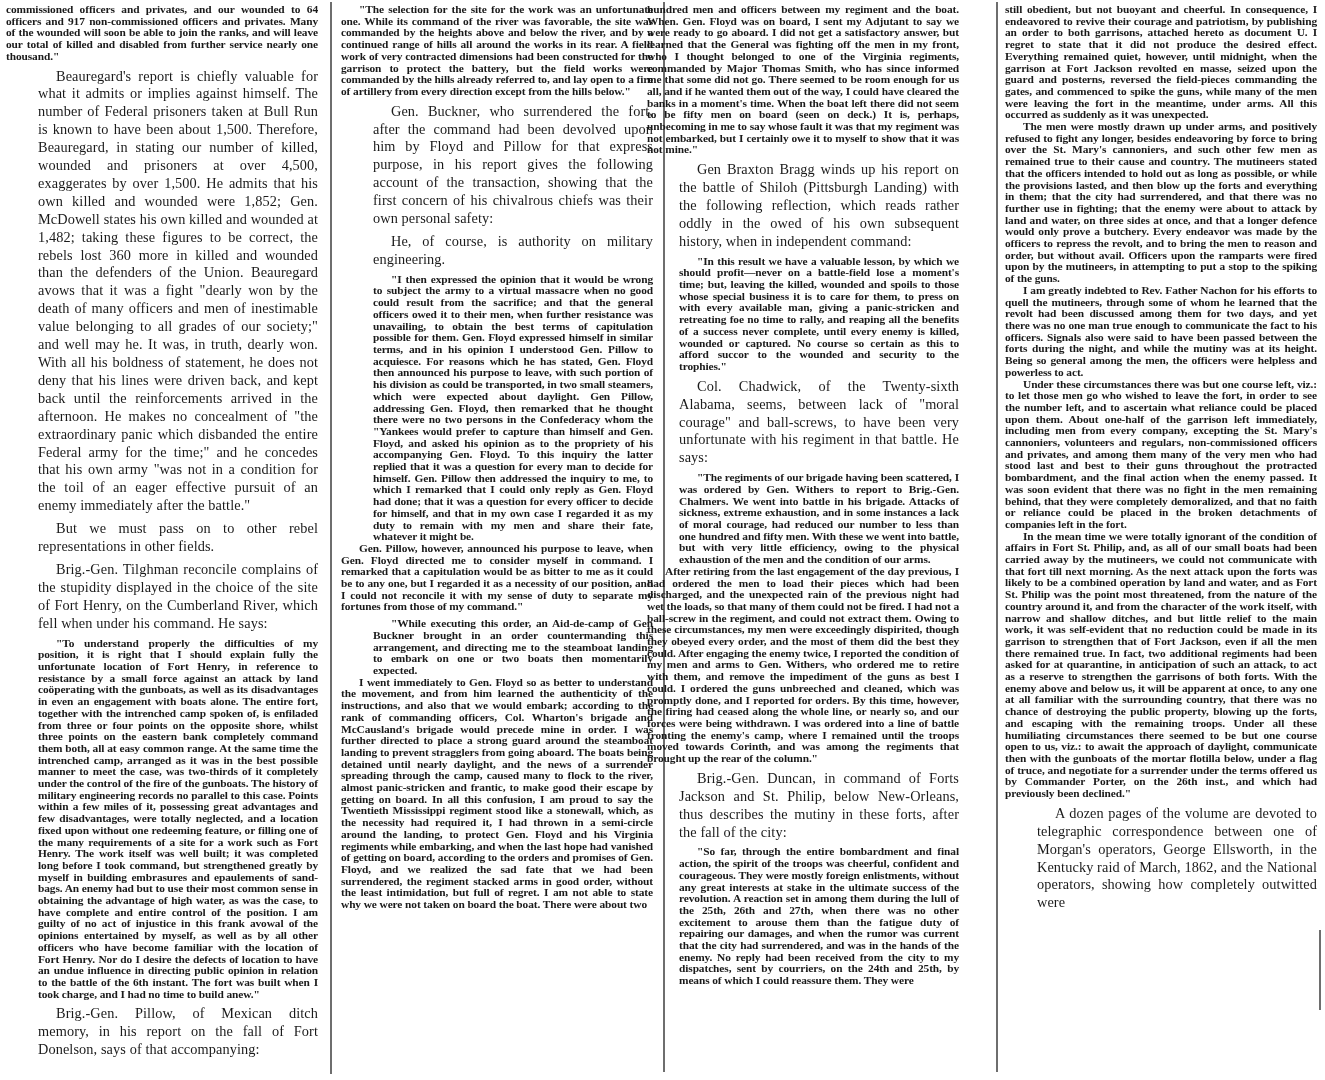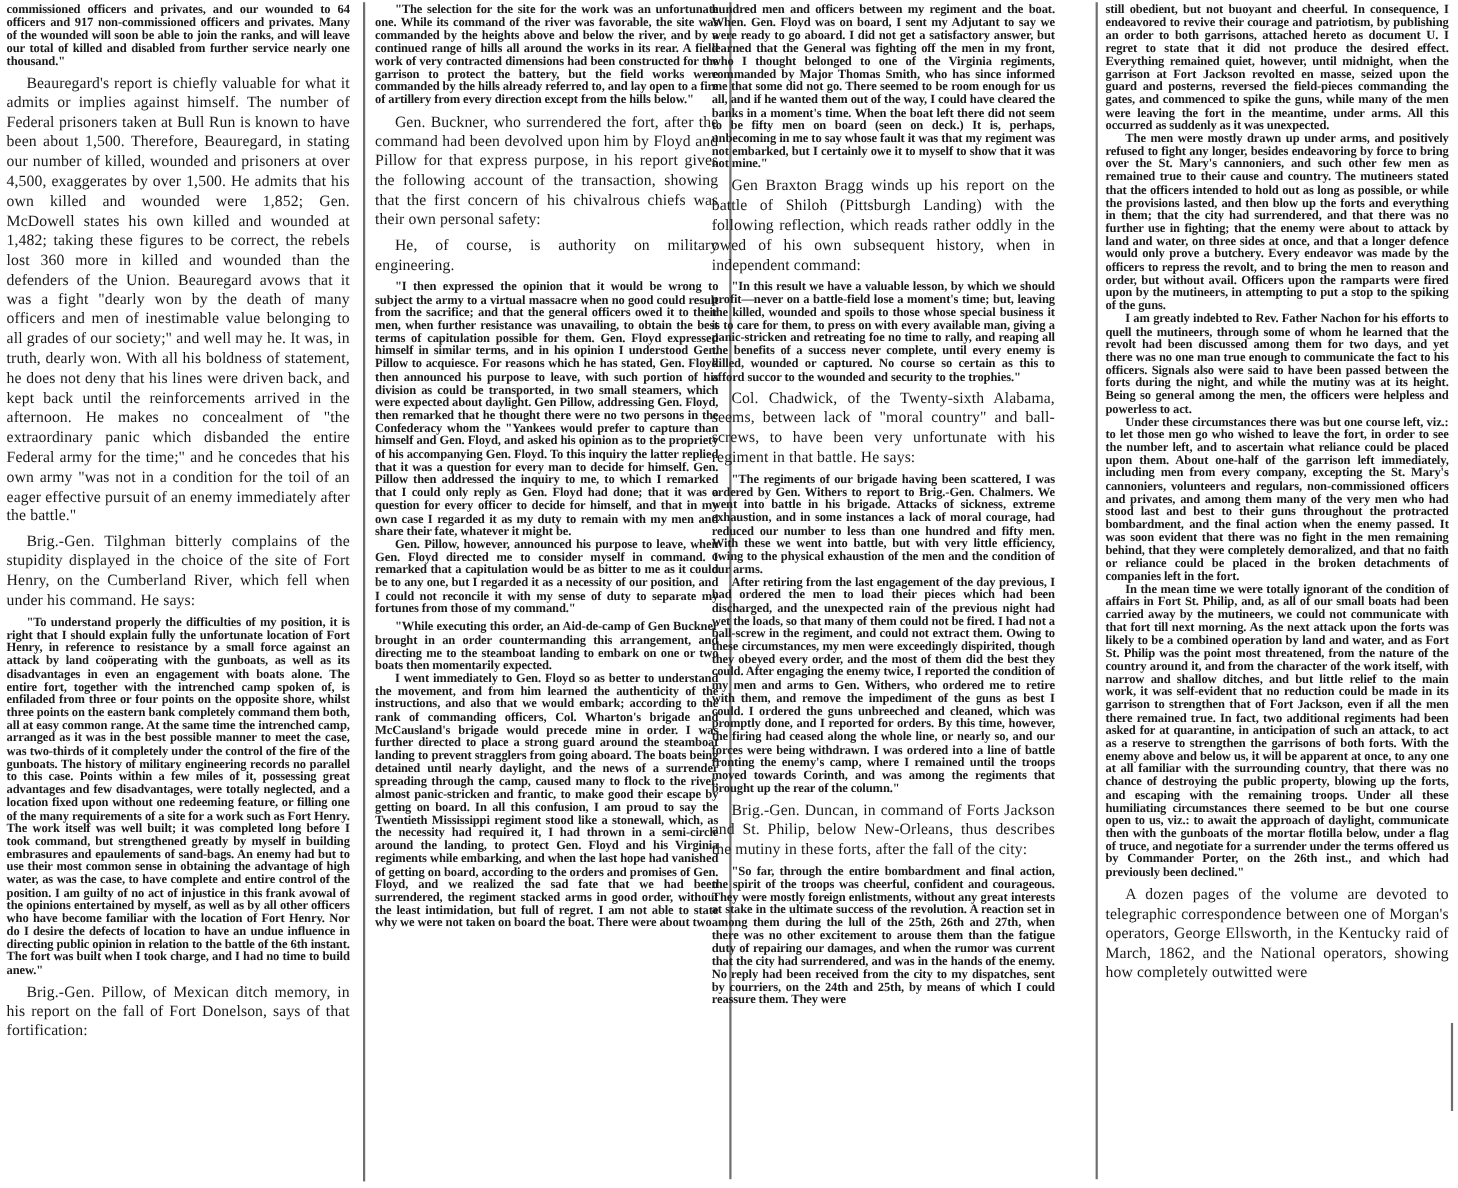--- a/index.html
+++ b/index.html
@@ -12,54 +12,55 @@
   .col4 { left: 1005px; width: 312px; font-family: Liberation Serif, serif; }
   .rule { position: absolute; top: 2px; width: 2px; background: #6e6e6e; }
   .rule.r1 { left: 330px; height: 1072px; }
   .rule.r2 { left: 663px; height: 1070px; }
   .rule.r3 { left: 996px; height: 1070px; }
   .rule.r4 { left: 1319px; top: 930px; height: 80px; }
   p { margin: 0; }
   .q { font-size: 11.4px; line-height: 11.7px; font-weight: bold; letter-spacing: -0.1px; }
   .b { font-size: 14.3px; line-height: 17.9px; letter-spacing: 0.1px; }
   .ind { text-indent: 18px; }
-  .gap { margin-top: 5px; }
+  .gap { margin-top: 5px; margin-left: 32px; }
 </style>
 </head>
 <body>
 
 <div class="page">
   <div class="rule r1"></div>
   <div class="rule r2"></div>
   <div class="rule r3"></div>
   <div class="rule r4"></div>
 
   <div class="col col1">
     <p class="q">commissioned officers and privates, and our wounded to 64 officers and 917 non-commissioned officers and privates. Many of the wounded will soon be able to join the ranks, and will leave our total of killed and disabled from further service nearly one thousand."</p>
     <p class="b ind gap">Beauregard's report is chiefly valuable for what it admits or implies against himself. The number of Federal prisoners taken at Bull Run is known to have been about 1,500. Therefore, Beauregard, in stating our number of killed, wounded and prisoners at over 4,500, exaggerates by over 1,500. He admits that his own killed and wounded were 1,852; Gen. McDowell states his own killed and wounded at 1,482; taking these figures to be correct, the rebels lost 360 more in killed and wounded than the defenders of the Union. Beauregard avows that it was a fight "dearly won by the death of many officers and men of inestimable value belonging to all grades of our society;" and well may he. It was, in truth, dearly won. With all his boldness of statement, he does not deny that his lines were driven back, and kept back until the reinforcements arrived in the afternoon. He makes no concealment of "the extraordinary panic which disbanded the entire Federal army for the time;" and he concedes that his own army "was not in a condition for the toil of an eager effective pursuit of an enemy immediately after the battle."</p>
-    <p class="b ind gap">Brig.-Gen. Tilghman bitterly complains of the stupidity displayed in the choice of the site of Fort Henry, on the Cumberland River, which fell when under his command. He says:</p>
+    <p class="b ind gap">But we must pass on to other rebel representations in other fields.</p>
+    <p class="b ind gap">Brig.-Gen. Tilghman reconcile complains of the stupidity displayed in the choice of the site of Fort Henry, on the Cumberland River, which fell when under his command. He says:</p>
     <p class="q ind gap">"To understand properly the difficulties of my position, it is right that I should explain fully the unfortunate location of Fort Henry, in reference to resistance by a small force against an attack by land coöperating with the gunboats, as well as its disadvantages in even an engagement with boats alone. The entire fort, together with the intrenched camp spoken of, is enfiladed from three or four points on the opposite shore, whilst three points on the eastern bank completely command them both, all at easy common range. At the same time the intrenched camp, arranged as it was in the best possible manner to meet the case, was two-thirds of it completely under the control of the fire of the gunboats. The history of military engineering records no parallel to this case. Points within a few miles of it, possessing great advantages and few disadvantages, were totally neglected, and a location fixed upon without one redeeming feature, or filling one of the many requirements of a site for a work such as Fort Henry. The work itself was well built; it was completed long before I took command, but strengthened greatly by myself in building embrasures and epaulements of sand-bags. An enemy had but to use their most common sense in obtaining the advantage of high water, as was the case, to have complete and entire control of the position. I am guilty of no act of injustice in this frank avowal of the opinions entertained by myself, as well as by all other officers who have become familiar with the location of Fort Henry. Nor do I desire the defects of location to have an undue influence in directing public opinion in relation to the battle of the 6th instant. The fort was built when I took charge, and I had no time to build anew."</p>
-    <p class="b ind gap">Brig.-Gen. Pillow, of Mexican ditch memory, in his report on the fall of Fort Donelson, says of that fortification:</p>
+    <p class="b ind gap">Brig.-Gen. Pillow, of Mexican ditch memory, in his report on the fall of Fort Donelson, says of that accompanying:</p>
   </div>
 
   <div class="col col2">
     <p class="q ind">"The selection for the site for the work was an unfortunate one. While its command of the river was favorable, the site was commanded by the heights above and below the river, and by a continued range of hills all around the works in its rear. A field work of very contracted dimensions had been constructed for the garrison to protect the battery, but the field works were commanded by the hills already referred to, and lay open to a fire of artillery from every direction except from the hills below."</p>
     <p class="b ind gap">Gen. Buckner, who surrendered the fort, after the command had been devolved upon him by Floyd and Pillow for that express purpose, in his report gives the following account of the transaction, showing that the first concern of his chivalrous chiefs was their own personal safety:</p>
     <p class="b ind gap">He, of course, is authority on military engineering.</p>
     <p class="q ind gap">"I then expressed the opinion that it would be wrong to subject the army to a virtual massacre when no good could result from the sacrifice; and that the general officers owed it to their men, when further resistance was unavailing, to obtain the best terms of capitulation possible for them. Gen. Floyd expressed himself in similar terms, and in his opinion I understood Gen. Pillow to acquiesce. For reasons which he has stated, Gen. Floyd then announced his purpose to leave, with such portion of his division as could be transported, in two small steamers, which were expected about daylight. Gen Pillow, addressing Gen. Floyd, then remarked that he thought there were no two persons in the Confederacy whom the "Yankees would prefer to capture than himself and Gen. Floyd, and asked his opinion as to the propriety of his accompanying Gen. Floyd. To this inquiry the latter replied that it was a question for every man to decide for himself. Gen. Pillow then addressed the inquiry to me, to which I remarked that I could only reply as Gen. Floyd had done; that it was a question for every officer to decide for himself, and that in my own case I regarded it as my duty to remain with my men and share their fate, whatever it might be.</p>
     <p class="q ind">Gen. Pillow, however, announced his purpose to leave, when Gen. Floyd directed me to consider myself in command. I remarked that a capitulation would be as bitter to me as it could be to any one, but I regarded it as a necessity of our position, and I could not reconcile it with my sense of duty to separate my fortunes from those of my command."</p>
     <p class="q ind gap">"While executing this order, an Aid-de-camp of Gen Buckner brought in an order countermanding this arrangement, and directing me to the steamboat landing to embark on one or two boats then momentarily expected.</p>
     <p class="q ind">I went immediately to Gen. Floyd so as better to understand the movement, and from him learned the authenticity of the instructions, and also that we would embark; according to the rank of commanding officers, Col. Wharton's brigade and McCausland's brigade would precede mine in order. I was further directed to place a strong guard around the steamboat landing to prevent stragglers from going aboard. The boats being detained until nearly daylight, and the news of a surrender spreading through the camp, caused many to flock to the river, almost panic-stricken and frantic, to make good their escape by getting on board. In all this confusion, I am proud to say the Twentieth Mississippi regiment stood like a stonewall, which, as the necessity had required it, I had thrown in a semi-circle around the landing, to protect Gen. Floyd and his Virginia regiments while embarking, and when the last hope had vanished of getting on board, according to the orders and promises of Gen. Floyd, and we realized the sad fate that we had been surrendered, the regiment stacked arms in good order, without the least intimidation, but full of regret. I am not able to state why we were not taken on board the boat. There were about two</p>
   </div>
 
   <div class="col col3">
     <p class="q">hundred men and officers between my regiment and the boat. When. Gen. Floyd was on board, I sent my Adjutant to say we were ready to go aboard. I did not get a satisfactory answer, but learned that the General was fighting off the men in my front, who I thought belonged to one of the Virginia regiments, commanded by Major Thomas Smith, who has since informed me that some did not go. There seemed to be room enough for us all, and if he wanted them out of the way, I could have cleared the banks in a moment's time. When the boat left there did not seem to be fifty men on board (seen on deck.) It is, perhaps, unbecoming in me to say whose fault it was that my regiment was not embarked, but I certainly owe it to myself to show that it was not mine."</p>
     <p class="b ind gap">Gen Braxton Bragg winds up his report on the battle of Shiloh (Pittsburgh Landing) with the following reflection, which reads rather oddly in the owed of his own subsequent history, when in independent command:</p>
     <p class="q ind gap">"In this result we have a valuable lesson, by which we should profit—never on a battle-field lose a moment's time; but, leaving the killed, wounded and spoils to those whose special business it is to care for them, to press on with every available man, giving a panic-stricken and retreating foe no time to rally, and reaping all the benefits of a success never complete, until every enemy is killed, wounded or captured. No course so certain as this to afford succor to the wounded and security to the trophies."</p>
-    <p class="b ind gap">Col. Chadwick, of the Twenty-sixth Alabama, seems, between lack of "moral country" and ball-screws, to have been very unfortunate with his regiment in that battle. He says:</p>
+    <p class="b ind gap">Col. Chadwick, of the Twenty-sixth Alabama, seems, between lack of "moral courage" and ball-screws, to have been very unfortunate with his regiment in that battle. He says:</p>
     <p class="q ind gap">"The regiments of our brigade having been scattered, I was ordered by Gen. Withers to report to Brig.-Gen. Chalmers. We went into battle in his brigade. Attacks of sickness, extreme exhaustion, and in some instances a lack of moral courage, had reduced our number to less than one hundred and fifty men. With these we went into battle, but with very little efficiency, owing to the physical exhaustion of the men and the condition of our arms.</p>
     <p class="q ind">After retiring from the last engagement of the day previous, I had ordered the men to load their pieces which had been discharged, and the unexpected rain of the previous night had wet the loads, so that many of them could not be fired. I had not a ball-screw in the regiment, and could not extract them. Owing to these circumstances, my men were exceedingly dispirited, though they obeyed every order, and the most of them did the best they could. After engaging the enemy twice, I reported the condition of my men and arms to Gen. Withers, who ordered me to retire with them, and remove the impediment of the guns as best I could. I ordered the guns unbreeched and cleaned, which was promptly done, and I reported for orders. By this time, however, the firing had ceased along the whole line, or nearly so, and our forces were being withdrawn. I was ordered into a line of battle fronting the enemy's camp, where I remained until the troops moved towards Corinth, and was among the regiments that brought up the rear of the column."</p>
     <p class="b ind gap">Brig.-Gen. Duncan, in command of Forts Jackson and St. Philip, below New-Orleans, thus describes the mutiny in these forts, after the fall of the city:</p>
     <p class="q ind gap">"So far, through the entire bombardment and final action, the spirit of the troops was cheerful, confident and courageous. They were mostly foreign enlistments, without any great interests at stake in the ultimate success of the revolution. A reaction set in among them during the lull of the 25th, 26th and 27th, when there was no other excitement to arouse them than the fatigue duty of repairing our damages, and when the rumor was current that the city had surrendered, and was in the hands of the enemy. No reply had been received from the city to my dispatches, sent by courriers, on the 24th and 25th, by means of which I could reassure them. They were</p>
   </div>
 
   <div class="col col4">
     <p class="q">still obedient, but not buoyant and cheerful. In consequence, I endeavored to revive their courage and patriotism, by publishing an order to both garrisons, attached hereto as document U. I regret to state that it did not produce the desired effect. Everything remained quiet, however, until midnight, when the garrison at Fort Jackson revolted en masse, seized upon the guard and posterns, reversed the field-pieces commanding the gates, and commenced to spike the guns, while many of the men were leaving the fort in the meantime, under arms. All this occurred as suddenly as it was unexpected.</p>
     <p class="q ind">The men were mostly drawn up under arms, and positively refused to fight any longer, besides endeavoring by force to bring over the St. Mary's cannoniers, and such other few men as remained true to their cause and country. The mutineers stated that the officers intended to hold out as long as possible, or while the provisions lasted, and then blow up the forts and everything in them; that the city had surrendered, and that there was no further use in fighting; that the enemy were about to attack by land and water, on three sides at once, and that a longer defence would only prove a butchery. Every endeavor was made by the officers to repress the revolt, and to bring the men to reason and order, but without avail. Officers upon the ramparts were fired upon by the mutineers, in attempting to put a stop to the spiking of the guns.</p>
     <p class="q ind">I am greatly indebted to Rev. Father Nachon for his efforts to quell the mutineers, through some of whom he learned that the revolt had been discussed among them for two days, and yet there was no one man true enough to communicate the fact to his officers. Signals also were said to have been passed between the forts during the night, and while the mutiny was at its height. Being so general among the men, the officers were helpless and powerless to act.</p>

